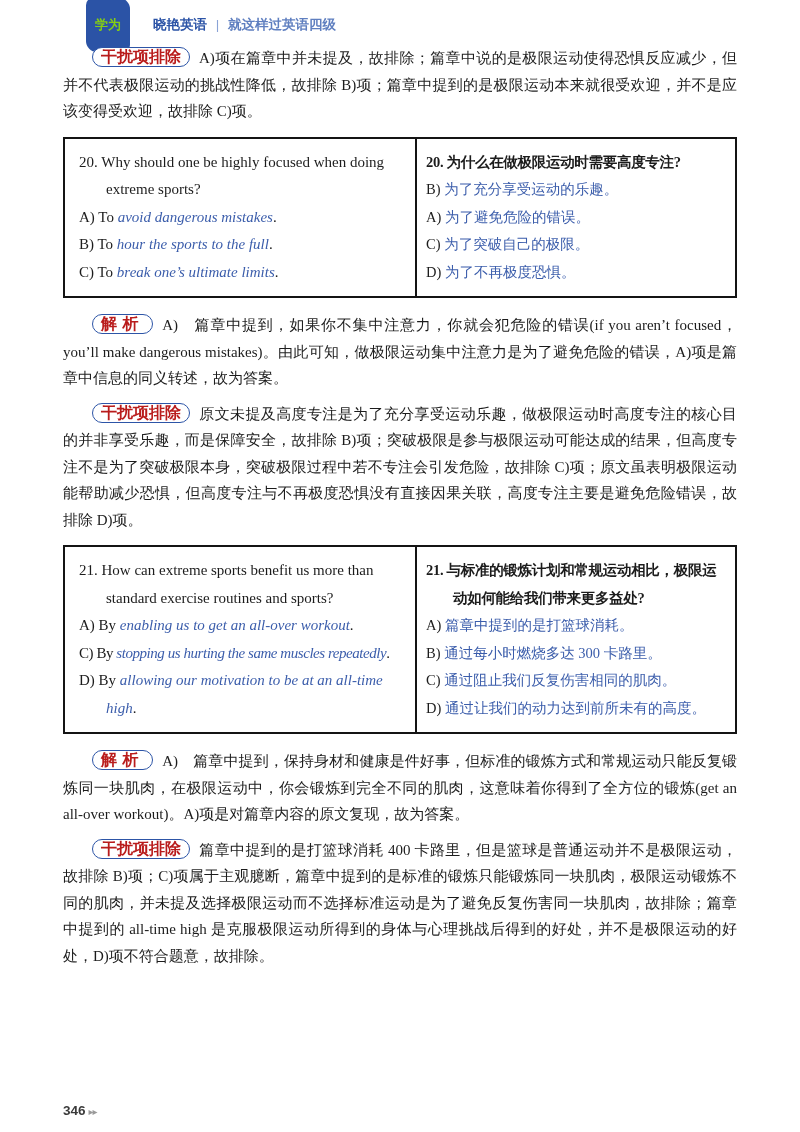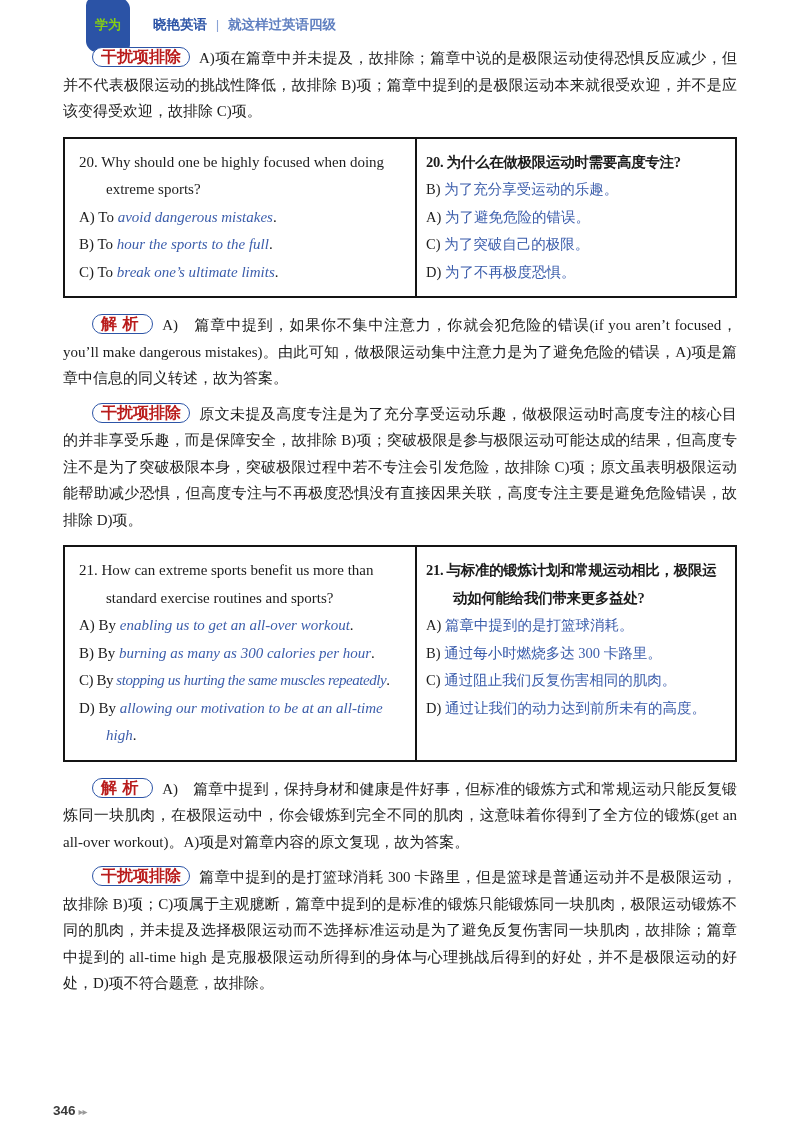--- a/index.html
+++ b/index.html
@@ -48,21 +48,21 @@
   .qcell{box-sizing:border-box;padding:10px 10px 10px 14px;}
   .qcell.en{width:352px;border-right:2px solid #141414;font-size:15px;line-height:27.5px;}
   .qcell.zh{flex:1;font-size:14.5px;line-height:27.5px;padding-left:9px;padding-right:8px;}
   .qline{padding-left:27px;text-indent:-27px;}
   .qcell.zh .stem{font-weight:bold;letter-spacing:-0.3px;}
   .hl{color:#3b5dab;}
   .qcell.en .hl{font-style:italic;}
   .condensed{letter-spacing:-0.45px;}
   
   .footer{
-    position:absolute;left:53px;bottom:14px;
+    position:absolute;left:63px;bottom:14px;
     font-family:"Liberation Sans","DejaVu Sans",sans-serif;
     font-size:13.5px;color:#3a3a3a;font-weight:bold;
   }
   .footer .arrows{color:#9a9a9a;font-size:10px;margin-left:3px;letter-spacing:-1px;font-weight:normal;}
 </style>
 </head>
 <body>
 
 <div class="page">
 
@@ -100,38 +100,37 @@
   </p>
 
   <p class="para">
     <span class="badge">干扰项排除</span><span>原文未提及高度专注是为了充分享受运动乐趣，做极限运动时高度专注的核心目的并非享受乐趣，而是保障安全，故排除 B)项；突破极限是参与极限运动可能达成的结果，但高度专注不是为了突破极限本身，突破极限过程中若不专注会引发危险，故排除 C)项；原文虽表明极限运动能帮助减少恐惧，但高度专注与不再极度恐惧没有直接因果关联，高度专注主要是避免危险错误，故排除 D)项。</span>
   </p>
 
   <div class="qtable">
     <div class="qcell en">
       <div class="qline stem">21. How can extreme sports benefit us more than standard exercise routines and sports?</div>
       <div class="qline"><span>A) By </span><span class="hl">enabling us to get an all-over workout</span><span>.</span></div>
-      <div class="qline"><span>B) By </span><span class="hl">burning as many as 300 calories per hour</span><span>.</span></div>
       <div class="qline condensed"><span>C) By </span><span class="hl">stopping us hurting the same muscles repeatedly</span><span>.</span></div>
       <div class="qline"><span>D) By </span><span class="hl">allowing our motivation to be at an all-time high</span><span>.</span></div>
     </div>
     <div class="qcell zh">
       <div class="qline stem">21. 与标准的锻炼计划和常规运动相比，极限运动如何能给我们带来更多益处?</div>
       <div class="qline"><span>A) </span><span class="hl">篇章中提到的是打篮球消耗。</span></div>
       <div class="qline"><span>B) </span><span class="hl">通过每小时燃烧多达 300 卡路里。</span></div>
       <div class="qline"><span>C) </span><span class="hl">通过阻止我们反复伤害相同的肌肉。</span></div>
       <div class="qline"><span>D) </span><span class="hl">通过让我们的动力达到前所未有的高度。</span></div>
     </div>
   </div>
 
   <p class="para">
     <span class="badge analysis">解析</span><span>A)　篇章中提到，保持身材和健康是件好事，但标准的锻炼方式和常规运动只能反复锻炼同一块肌肉，在极限运动中，你会锻炼到完全不同的肌肉，这意味着你得到了全方位的锻炼(get an all-over workout)。A)项是对篇章内容的原文复现，故为答案。</span>
   </p>
 
   <p class="para">
-    <span class="badge">干扰项排除</span><span>篇章中提到的是打篮球消耗 300 卡路里，但是篮球是普通运动并不是极限运动，故排除 B)项；C)项属于主观臆断，篇章中提到的是标准的锻炼只能锻炼同一块肌肉，极限运动锻炼不同的肌肉，并未提及选择极限运动而不选择标准运动是为了避免反复伤害同一块肌肉，故排除；篇章中提到的 all-time high 是克服极限运动所得到的身体与心理挑战后得到的好处，并不是极限运动的好处，D)项不符合题意，故排除。</span>
+    <span class="badge">干扰项排除</span><span>篇章中提到的是打篮球消耗 400 卡路里，但是篮球是普通运动并不是极限运动，故排除 B)项；C)项属于主观臆断，篇章中提到的是标准的锻炼只能锻炼同一块肌肉，极限运动锻炼不同的肌肉，并未提及选择极限运动而不选择标准运动是为了避免反复伤害同一块肌肉，故排除；篇章中提到的 all-time high 是克服极限运动所得到的身体与心理挑战后得到的好处，并不是极限运动的好处，D)项不符合题意，故排除。</span>
   </p>
 
   <div class="footer">
     <span>346</span><span class="arrows">▸▸</span>
   </div>
 
 </div>
 
 </body></html>

